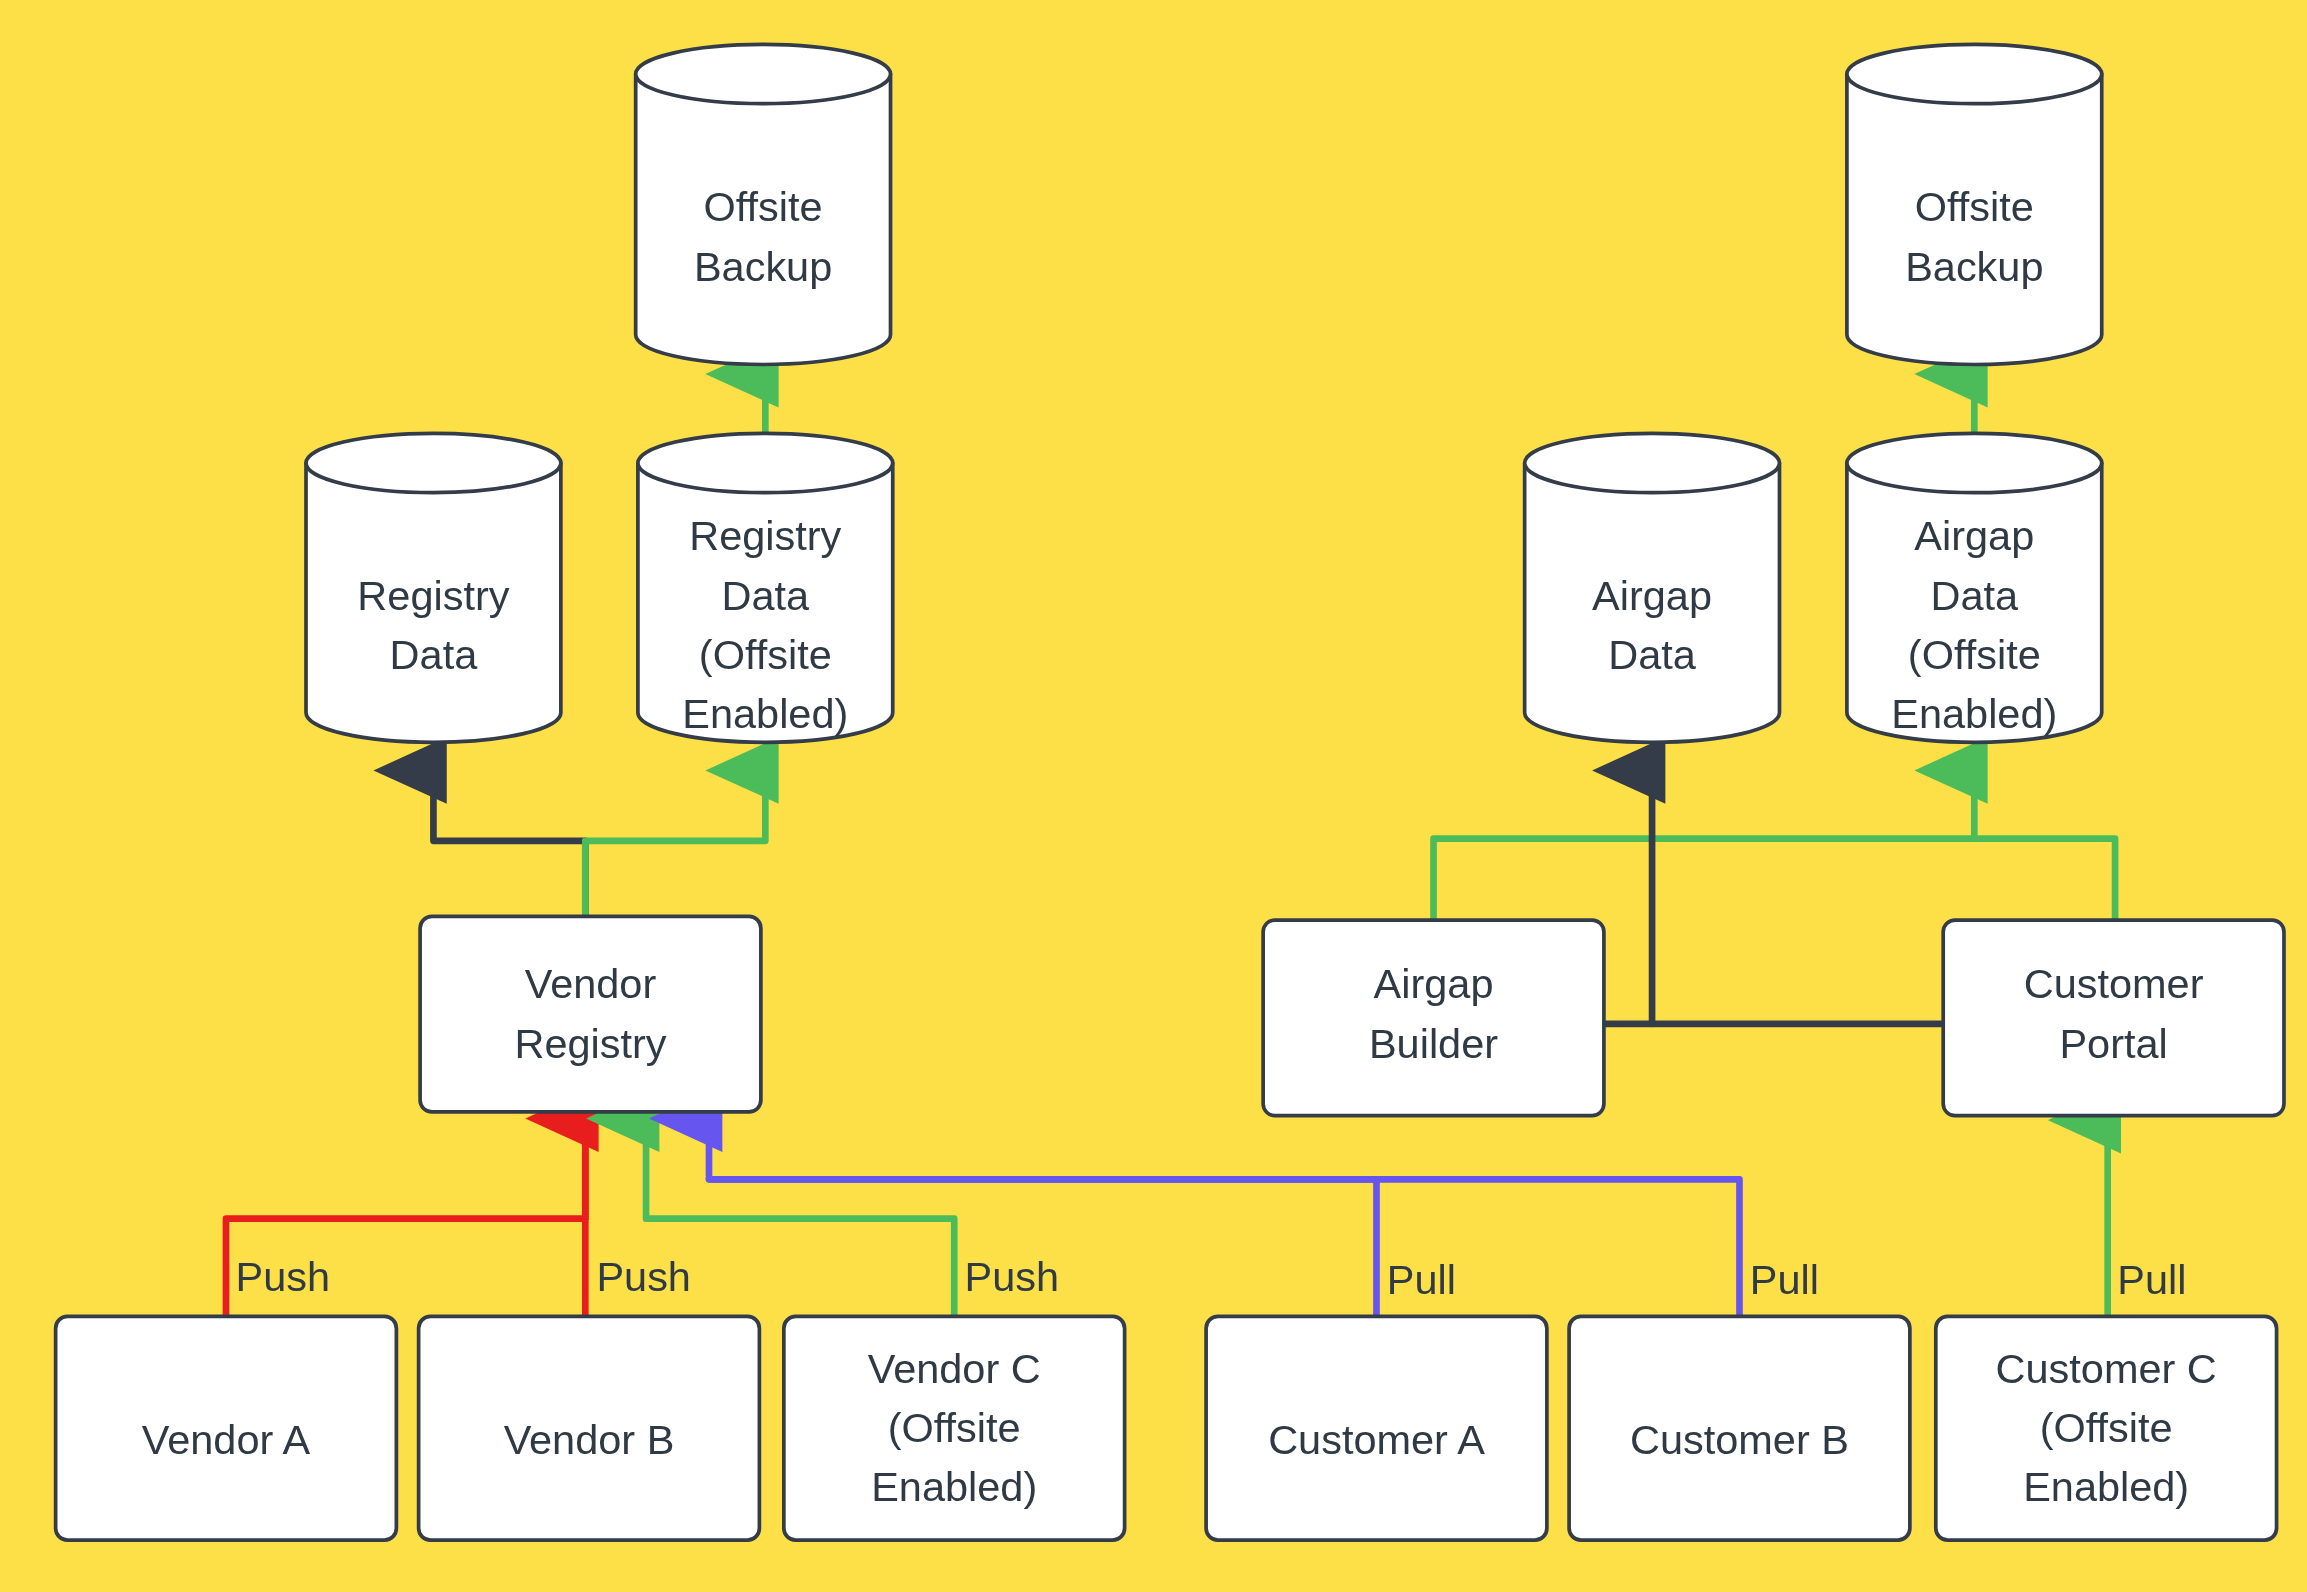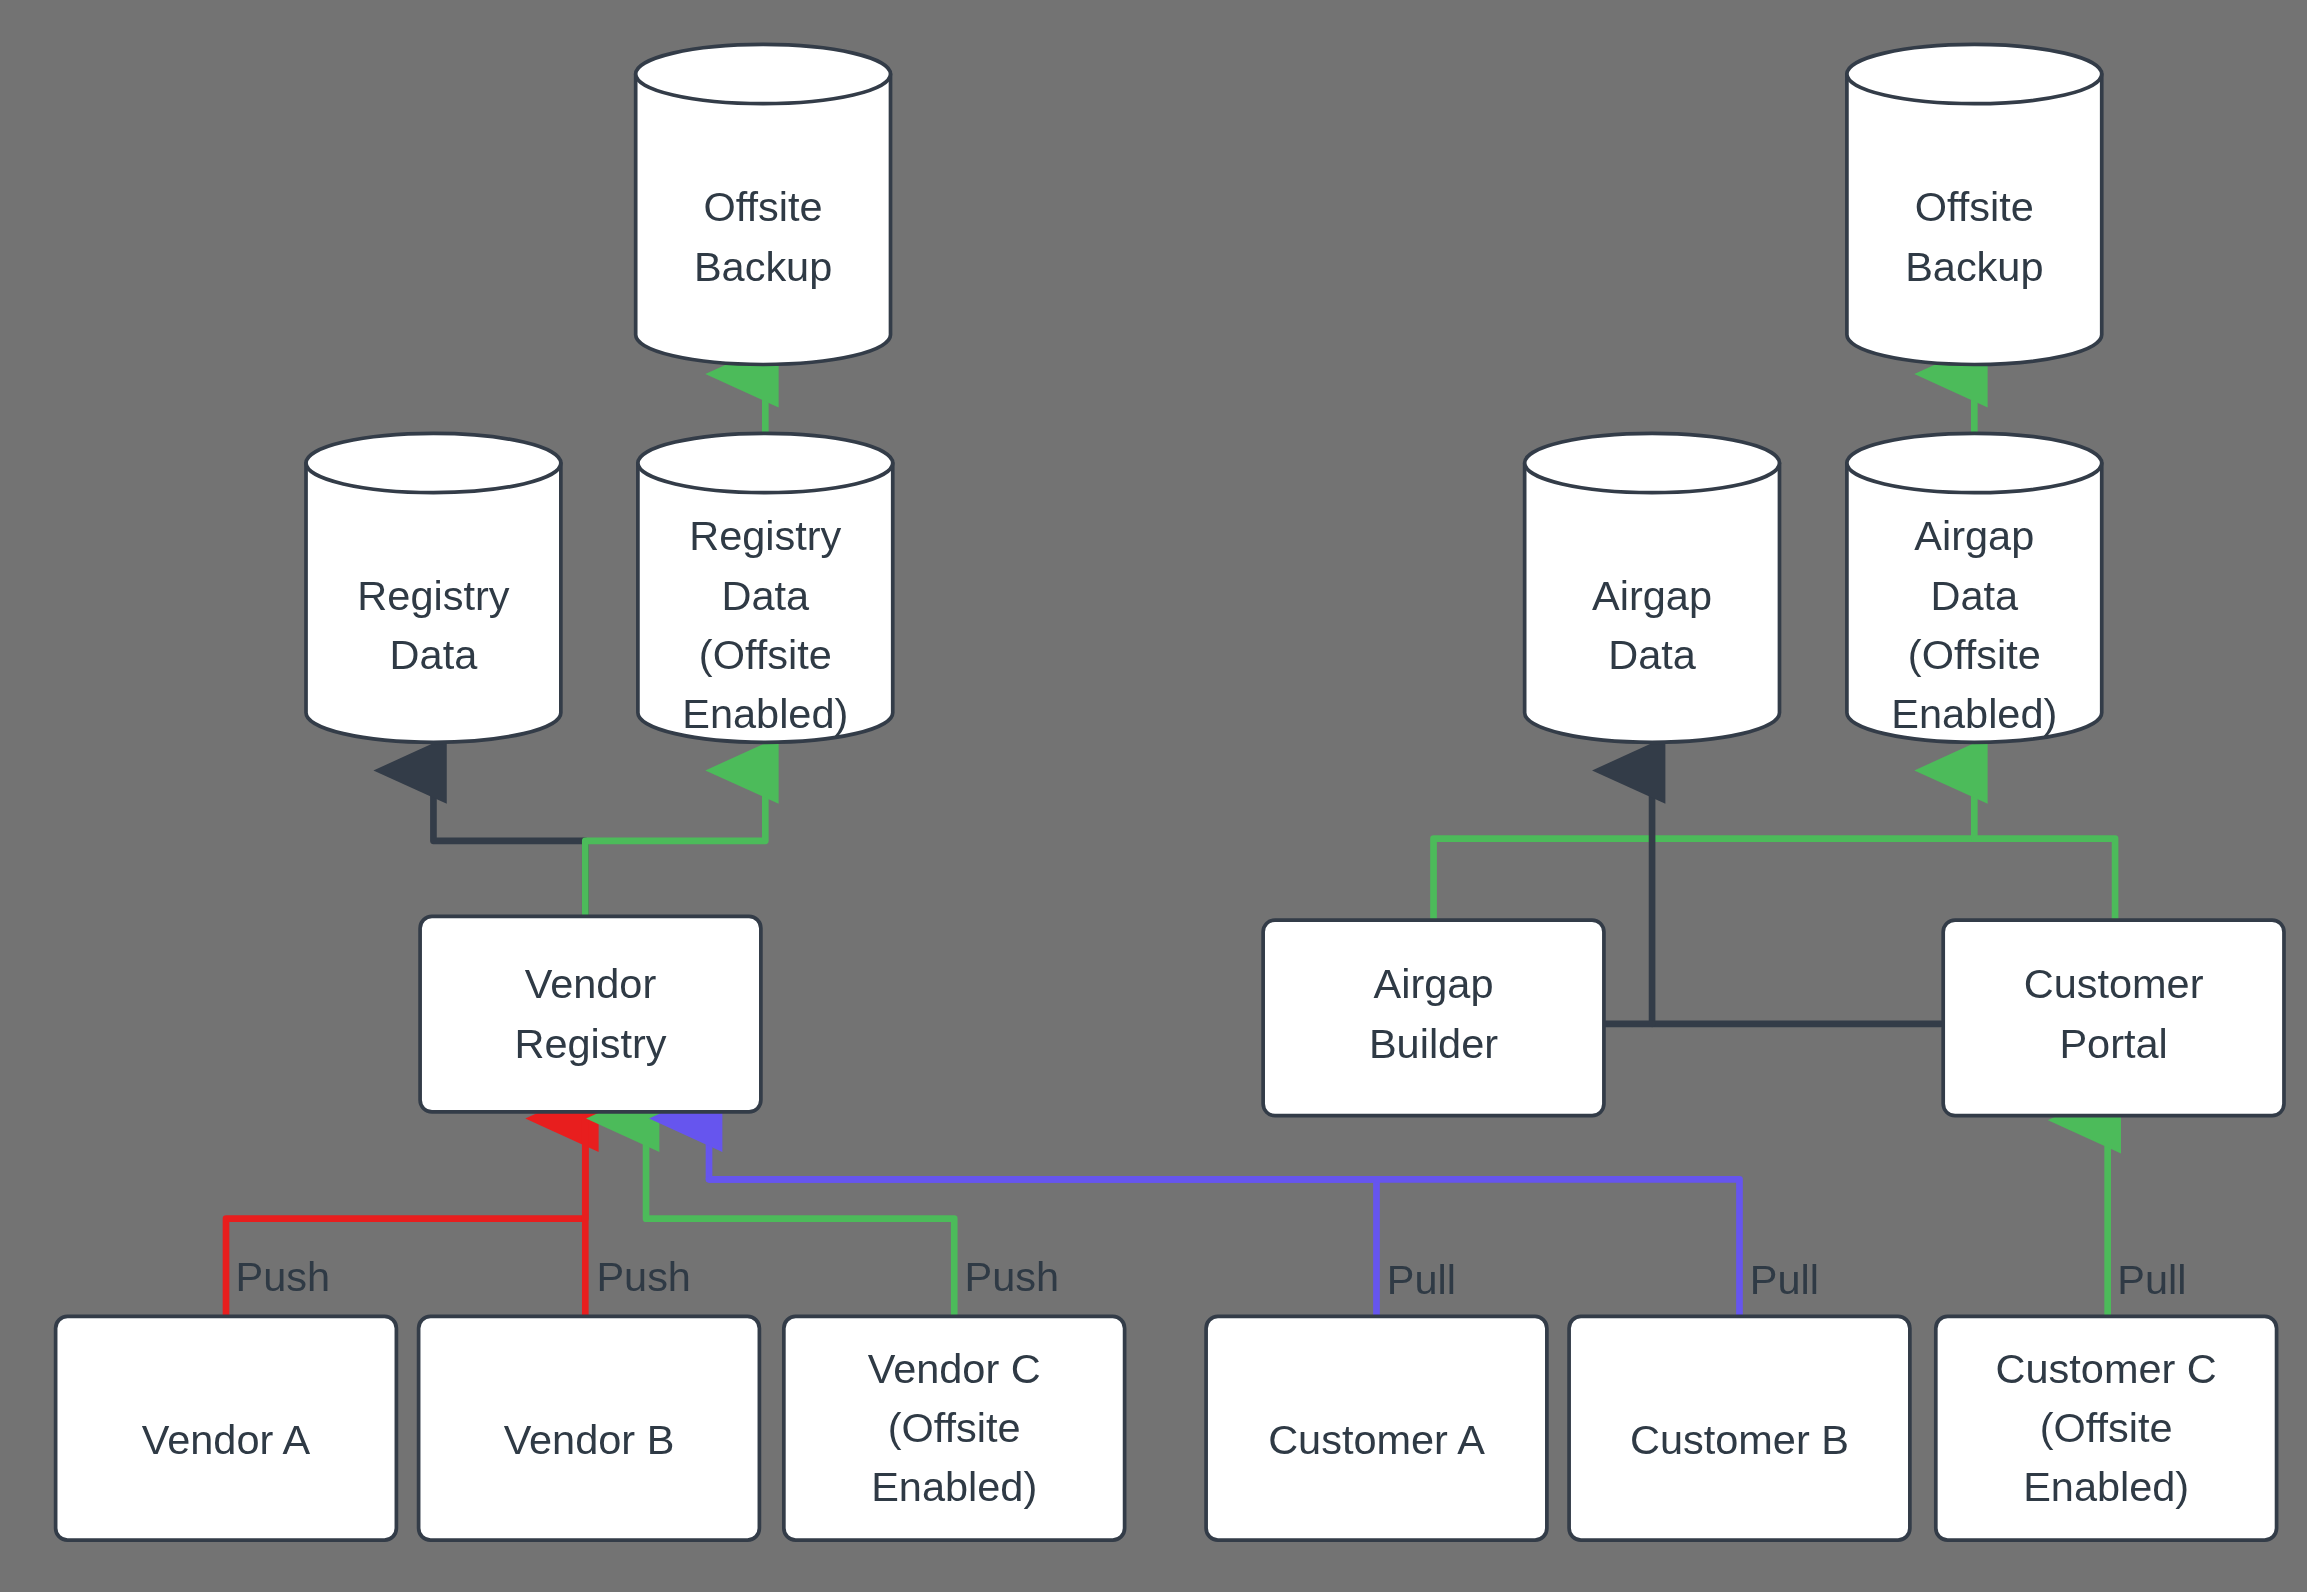--- a/index.html
+++ b/index.html
@@ -10,21 +10,21 @@
   body {
     width: 2307px;
     height: 1592px;
     font-family: "Liberation Sans", sans-serif;
     overflow: hidden;
   }
   #diagram-root {
     position: relative;
     width: 2307px;
     height: 1592px;
-    background: #737373;
+    background: #fde047;
   }
   svg.diagram-canvas {
     position: absolute;
     top: 0;
     left: 0;
     width: 2307px;
     height: 1592px;
     display: block;
   }
   .node-shape {

